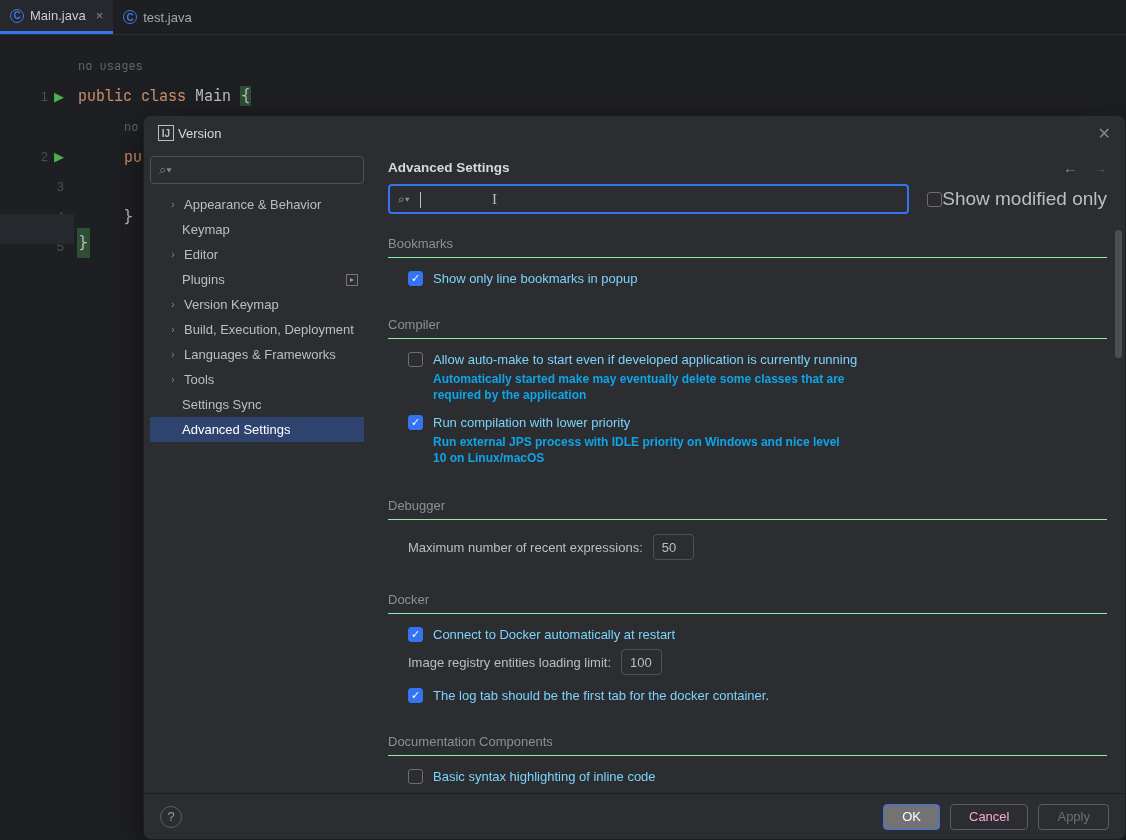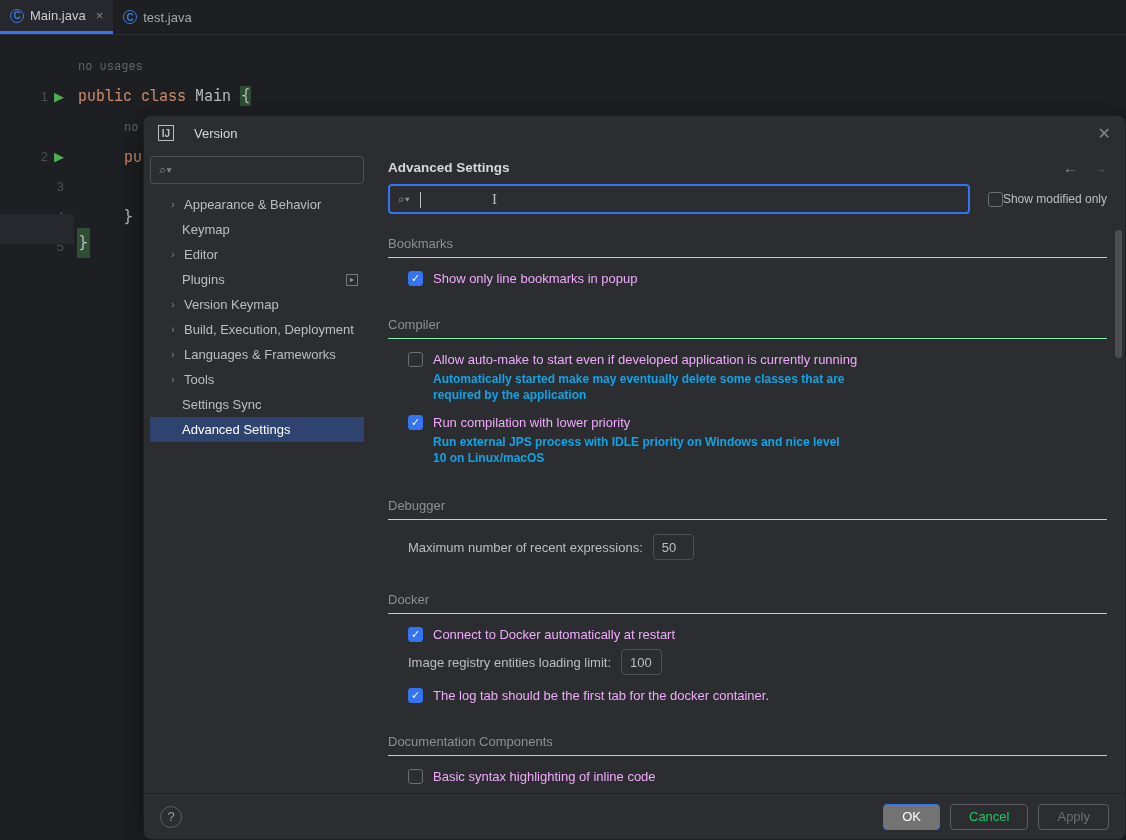--- a/index.html
+++ b/index.html
@@ -48,21 +48,21 @@
   
   .dialog {
     position:absolute; left:143px; top:115px; width:983px; height:725px;
     background:#2b2d30; border:1px solid #1e1f22; border-radius:8px;
     display:flex; flex-direction:column;
     box-shadow:0 8px 30px rgba(0,0,0,.5);
     overflow:hidden;
   }
   .dlg-titlebar {
     height:34px; display:flex; align-items:center; padding:0 14px;
-    color:#d6d8de; font-size:13px; gap:20px;
+    color:#d6d8de; font-size:13px; gap:4px;
   }
   .dlg-appicon {
     width:16px; height:16px; border:1.5px solid #bcbec4; display:flex; align-items:center; justify-content:center;
     font-size:10px; font-weight:700; color:#bcbec4;
   }
   .dlg-close { margin-left:auto; color:#888; font-size:16px; cursor:pointer; }
   .dlg-body { display:flex; flex:1; min-height:0; }
   .sidebar { width:226px; background:#2b2d30; padding:6px 6px 0 6px; }
   .side-search {
     height:28px; background:#2b2d30; border:1px solid #4e5157; border-radius:4px;
@@ -85,54 +85,54 @@
   .nav-arrows { margin-left:auto; display:flex; gap:14px; color:#888; font-size:15px; }
   .nav-arrows span.disabled { color:#555; }
   .search-row { display:flex; align-items:center; gap:18px; margin-top:0px; margin-bottom:14px; }
   .adv-search {
     flex:1; height:30px; border:2px solid #3574f0; border-radius:4px; background:#2b2d30;
     display:flex; align-items:center; padding:0 8px; position:relative;
   }
   .adv-search .mag { color:#8c8f96; font-size:12px; margin-right:6px; }
   .text-caret { position:absolute; left:30px; top:6px; width:1px; height:16px; background:#bcbec4; }
   .text-ibeam { position:absolute; left:102px; top:5px; color:#bcbec4; font-size:15px; font-family:serif; }
-  .chk-row { display:flex; align-items:center; color:#bcbec4; font-size:12px; }
+  .chk-row { display:flex; align-items:center; color:#bcbec4; font-size:19px; }
   .checkbox {
     width:15px; height:15px; border:1px solid #6e6e6e; border-radius:3px; background:transparent;
     display:inline-flex; align-items:center; justify-content:center; color:#fff; font-size:11px; cursor:pointer;
   }
   .checkbox.checked { background:#3574f0; border-color:#3574f0; }
   .section { margin-top:8px; margin-bottom:6px; }
   .section-h {
     color:#8c8f96; font-size:13px; padding-bottom:6px;
     border-bottom:1px solid #86efac; margin-bottom:10px;
   }
   .row { display:flex; align-items:flex-start; gap:10px; padding:3px 0 3px 20px; }
-  .row .txt { color:#f0abfc; font-size:13px; }
+  .row .txt { color:#7dd3fc; font-size:13px; }
   .hint { color:#0ea5e9; font-size:12px; padding:1px 0 8px 45px; max-width:460px; line-height:1.35;font-weight:bold; }
   .inline-input {
     height:26px; background:#2b2d30; border:1px solid #4e5157; border-radius:4px;
     padding:0 8px; color:#bcbec4; font-size:13px; display:inline-flex; align-items:center; width:41px;
   }
   .inl { display:flex; align-items:center; gap:10px; padding:4px 0 4px 20px; color:#bcbec4; font-size:13px; }
 
   .scrollbar-thumb { position:absolute; right:3px; top:80px; width:7px; height:128px; background:#4c4e52; border-radius:4px; }
 
   .dlg-footer {
     height:46px; border-top:1px solid #1e1f22; display:flex; align-items:center;
     padding:0 16px; gap:10px;
   }
   .help-btn {
     width:22px; height:22px; border:1px solid #5a5d63; border-radius:50%;
     display:flex; align-items:center; justify-content:center; color:#9a9da3; font-size:13px; cursor:pointer;
   }
   .footer-spacer { flex:1; }
   .btn {
     height:26px; padding:0 18px; border-radius:4px; border:1px solid #5a5d63;
-    background:#2b2d30; color:#22c55e; font-size:13px; display:flex; align-items:center; cursor:pointer;
+    background:#2b2d30; color:#f9a8d4; font-size:13px; display:flex; align-items:center; cursor:pointer;
   }
   .btn.primary { background:#737373; border-color:#3574f0; color:#fff; }
   .btn.disabled { color:#6b6e75; }
 </style>
 </head>
 <body>
 
 <div class="editor-wrap">
   <div class="tabs">
     <div class="tab active">

